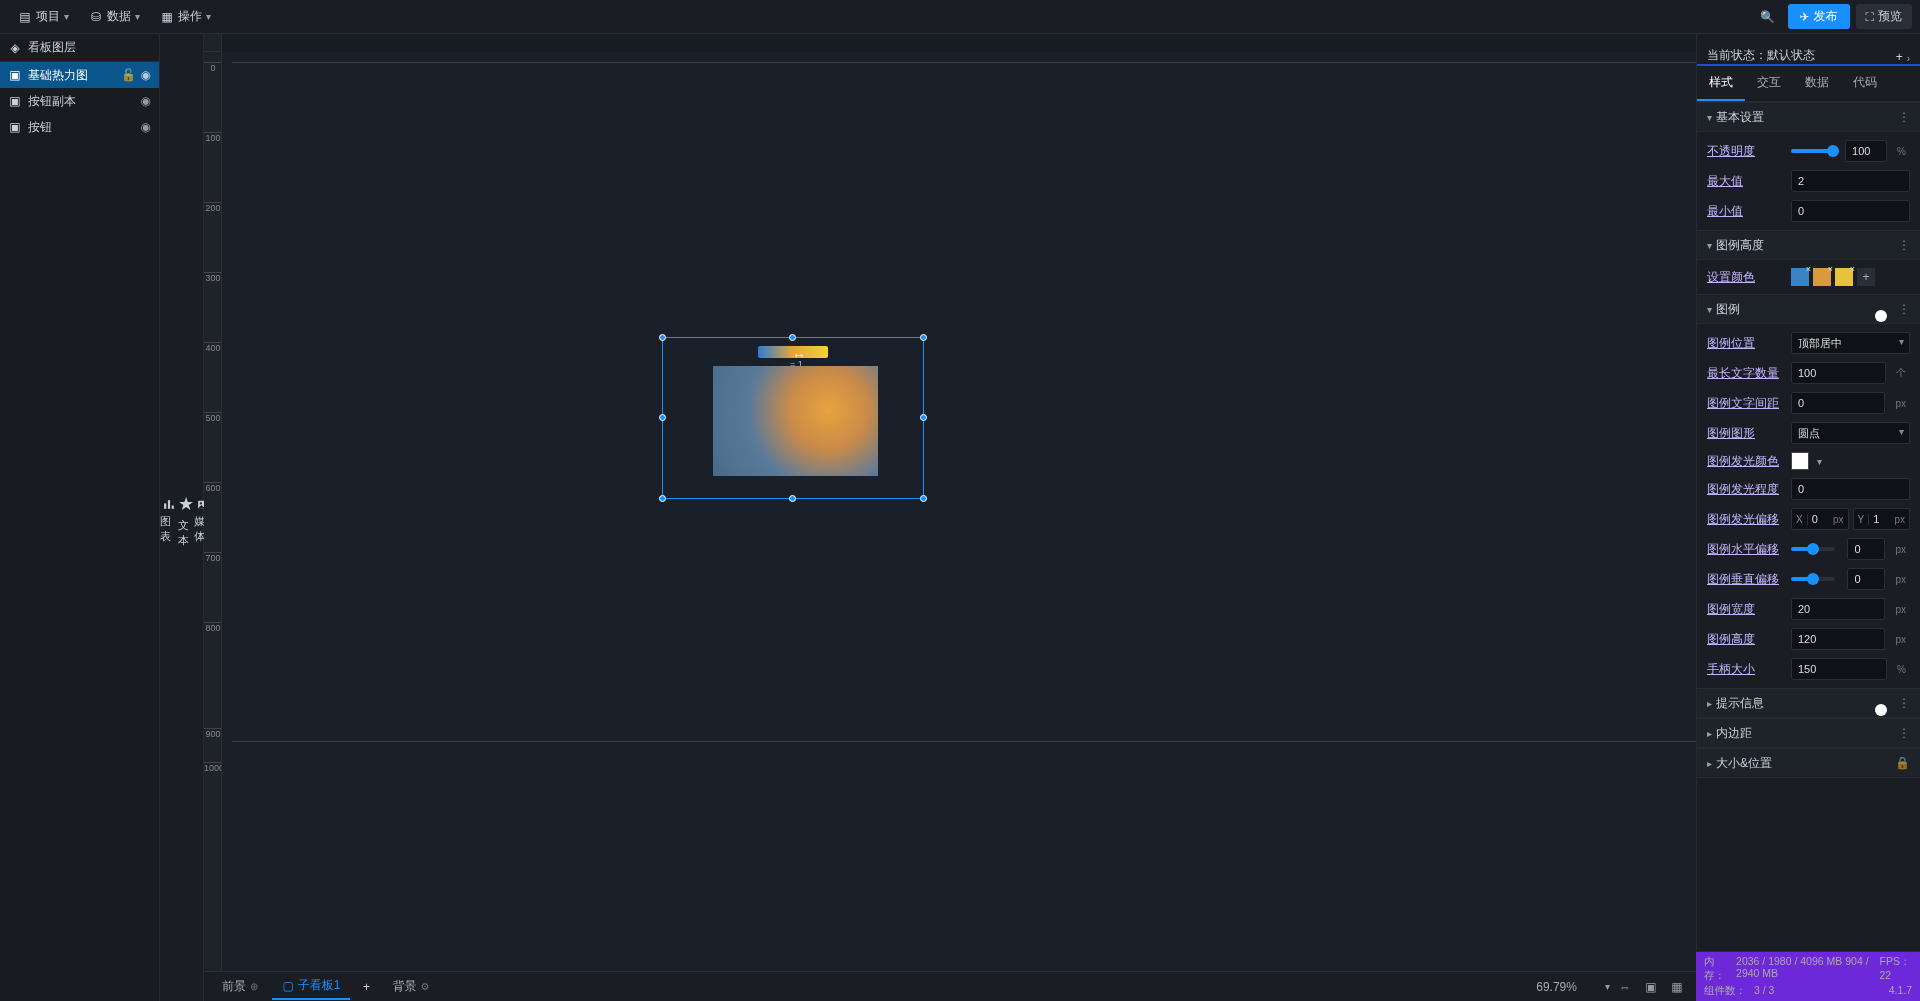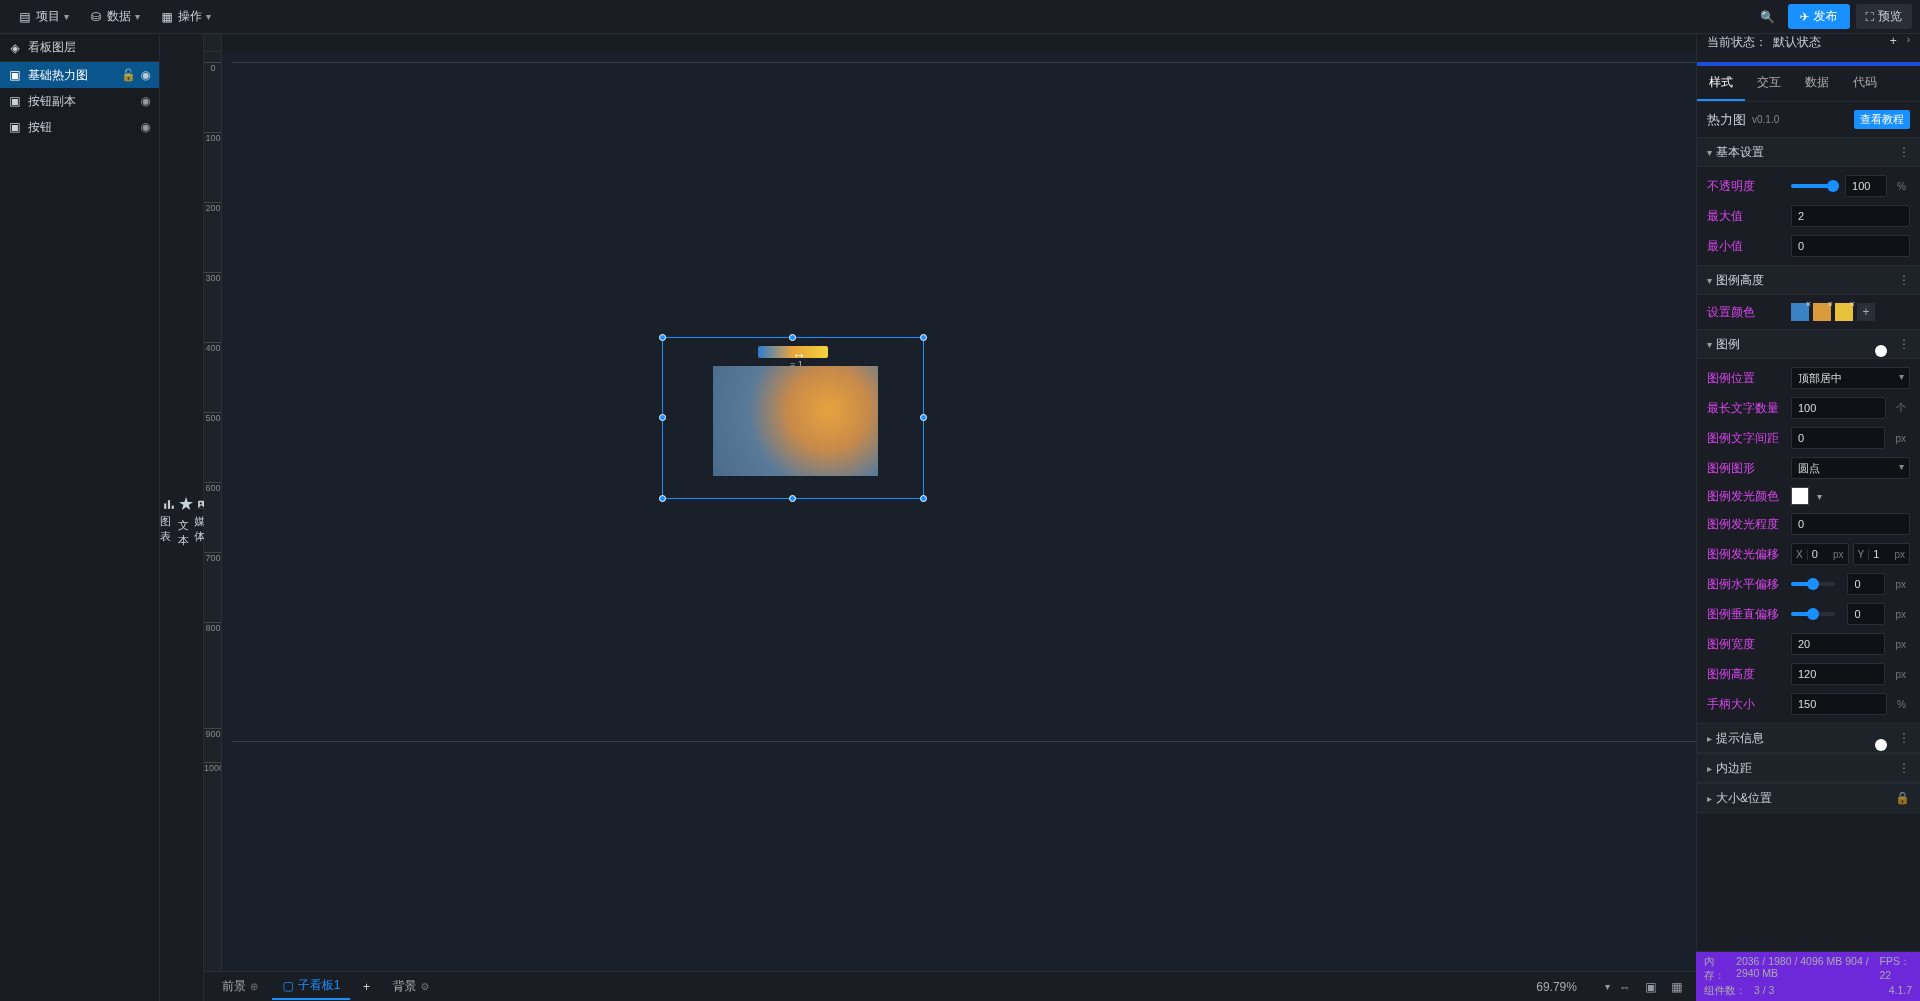--- a/index.html
+++ b/index.html
@@ -55,35 +55,35 @@
 .btab { padding:4px 10px; color:#aaa; cursor:pointer; display:flex; align-items:center; gap:4px;justify-content:space-between;}
 .btab.sel { color:#1890ff; border-bottom:2px solid #1890ff; }
 .bottom-tabs .plus { width:24px; text-align:center; cursor:pointer; }
 .bottom-tabs .spacer{flex:1;}
 .zoom { color:#aaa; margin-right:24px;}
 .btico { width:22px; height:22px; display:flex; align-items:center;justify-content:center;cursor:pointer;opacity:.7;}
 
 
 .propbar { width:224px; background:#1a1d24; border-left:1px solid #262a31; display:flex; flex-direction:column; font-size:12px; overflow-y:auto;}
 .propbar::-webkit-scrollbar{width:6px;} .propbar::-webkit-scrollbar-thumb{background:#333;}
-.state-row { height:32px; display:flex; align-items:flex-start; padding:0 10px; border-bottom:4px solid #1d4ed8; gap:6px;}
+.state-row { height:32px; display:flex; align-items:flex-end; padding:0 10px; border-bottom:2px solid #1d4ed8; }
 .state-row .add{margin-left:auto;cursor:pointer;}
 .prop-tabs { display:flex; border-bottom:1px solid #262a31; }
 .prop-tabs .t { flex:0 0 auto; padding:8px 12px; cursor:pointer; color:#aaa;}
 .prop-tabs .t.sel { color:#fff; border-bottom:2px solid #1890ff;}
 .title-row { display:flex; align-items:center; padding:8px 10px; gap:6px;}
 .title-row .ver { font-size:10px; color:#888;}
 .title-row .link { margin-left:auto; background:#1890ff; color:#fff; padding:2px 6px; border-radius:2px; font-size:11px; cursor:pointer;}
 .section-hdr { height:30px; display:flex; align-items:center; padding:0 10px; background:#1e2229; border-top:1px solid #262a31; border-bottom:1px solid #262a31; gap:4px; cursor:pointer;}
 .section-hdr .arr{font-size:10px;opacity:.7;}
 .section-hdr .more{margin-left:auto;opacity:.6;}
 .section-hdr .toggle{margin-left:auto;}
 .section-body { padding:4px 0;}
 .prop-row { display:flex; align-items:center; padding:4px 10px; gap:6px; min-height:26px;}
-.prop-row .lbl { width:78px; color:#d946ef; flex-shrink:0;}
+.prop-row .lbl { width:78px; color:#c4b5fd; flex-shrink:0;text-decoration:underline;}
 .prop-row .input { flex:1; background:#0e1116; border:1px solid #2a2e36; color:#ddd; height:22px; padding:0 6px; font-size:11px; border-radius:2px; display:flex; align-items:center;}
 .prop-row .input.num { justify-content:flex-start;}
 .prop-row .unit { font-size:10px; color:#777; padding:0 4px;}
 .sel-wrap{position:relative;flex:1;}
 .sel-wrap .chev-d{position:absolute;right:6px;top:4px;font-size:10px;color:#888;pointer-events:none;}
 .slider { flex:1; height:4px; background:#2a2e36; position:relative; border-radius:2px; margin-right:6px;}
 .slider .fill { position:absolute; left:0; top:0; height:100%; background:#1890ff; border-radius:2px;}
 .slider .knob { position:absolute; top:-4px; width:12px; height:12px; background:#1890ff; border-radius:50%; margin-left:-6px;}
 .toggle-sw { width:26px; height:14px; background:#1890ff; border-radius:7px; position:relative; cursor:pointer;}
 .toggle-sw .dot{position:absolute;right:1px;top:1px;width:12px;height:12px;background:#fff;border-radius:50%;}
@@ -291,25 +291,20 @@
         <span>默认状态</span>
         <span class="add">+</span>
         <span class="chev" style="margin-left:4px;">›</span>
       </div>
       <div class="prop-tabs">
         <div class="t sel">样式</div>
         <div class="t">交互</div>
         <div class="t">数据</div>
         <div class="t">代码</div>
       </div>
-      <div class="title-row">
-        <span style="font-size:13px;">热力图</span>
-        <span class="ver">v0.1.0</span>
-        <span class="link">查看教程</span>
-      </div>
 
       <div class="section-hdr">
           <span class="arr">▾</span>
           <span>基本设置</span>
           <span class="more">⋮</span>
         </div>
       <div class="section-body">
         <div class="prop-row">
           <span class="lbl">不透明度</span>
           <div class="slider">

